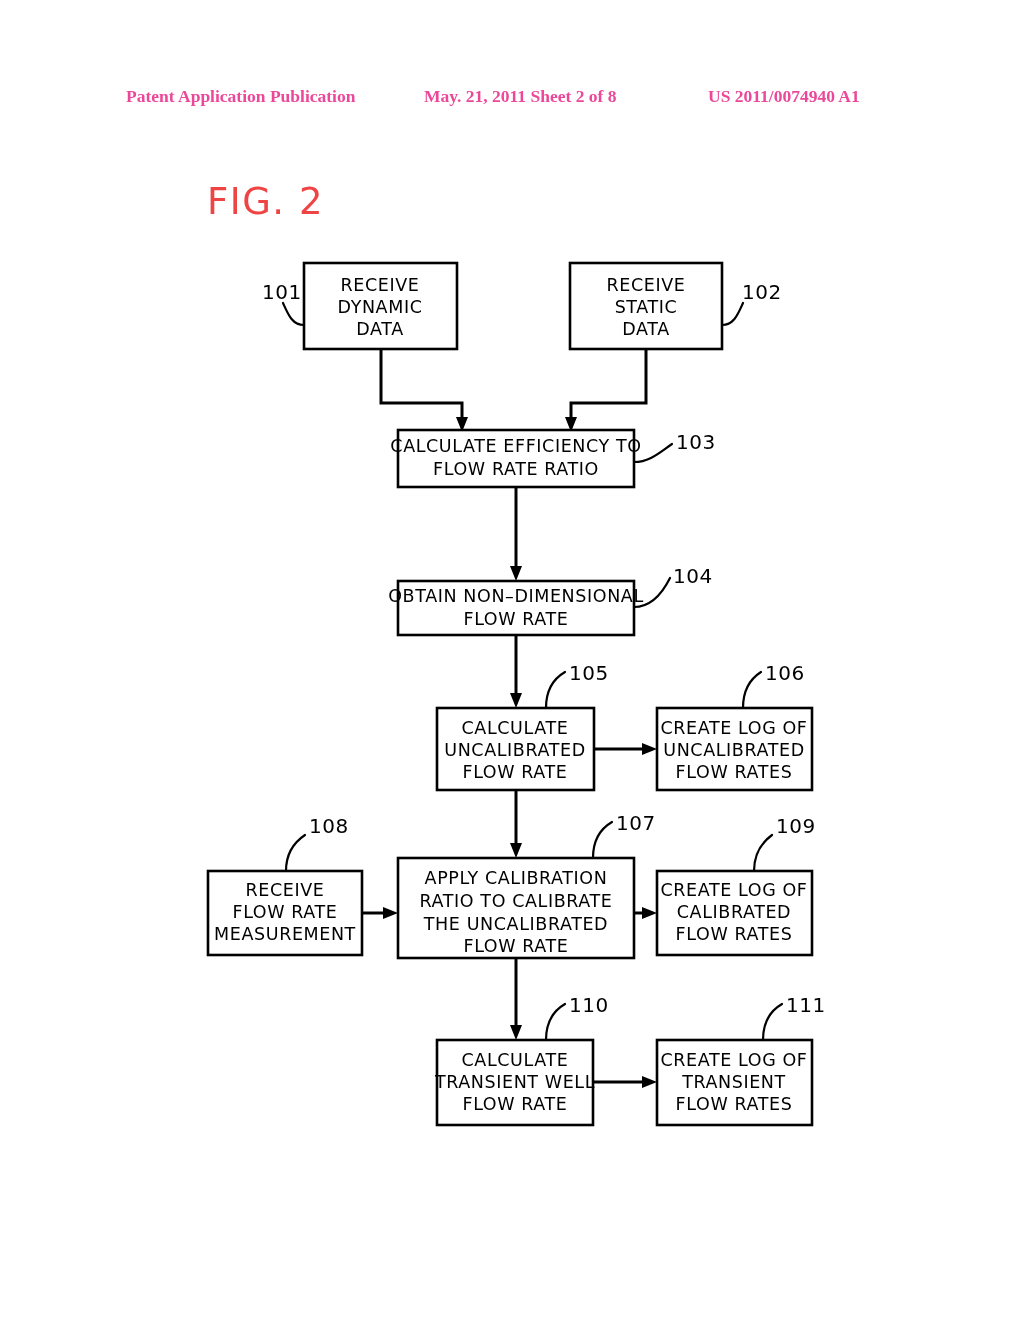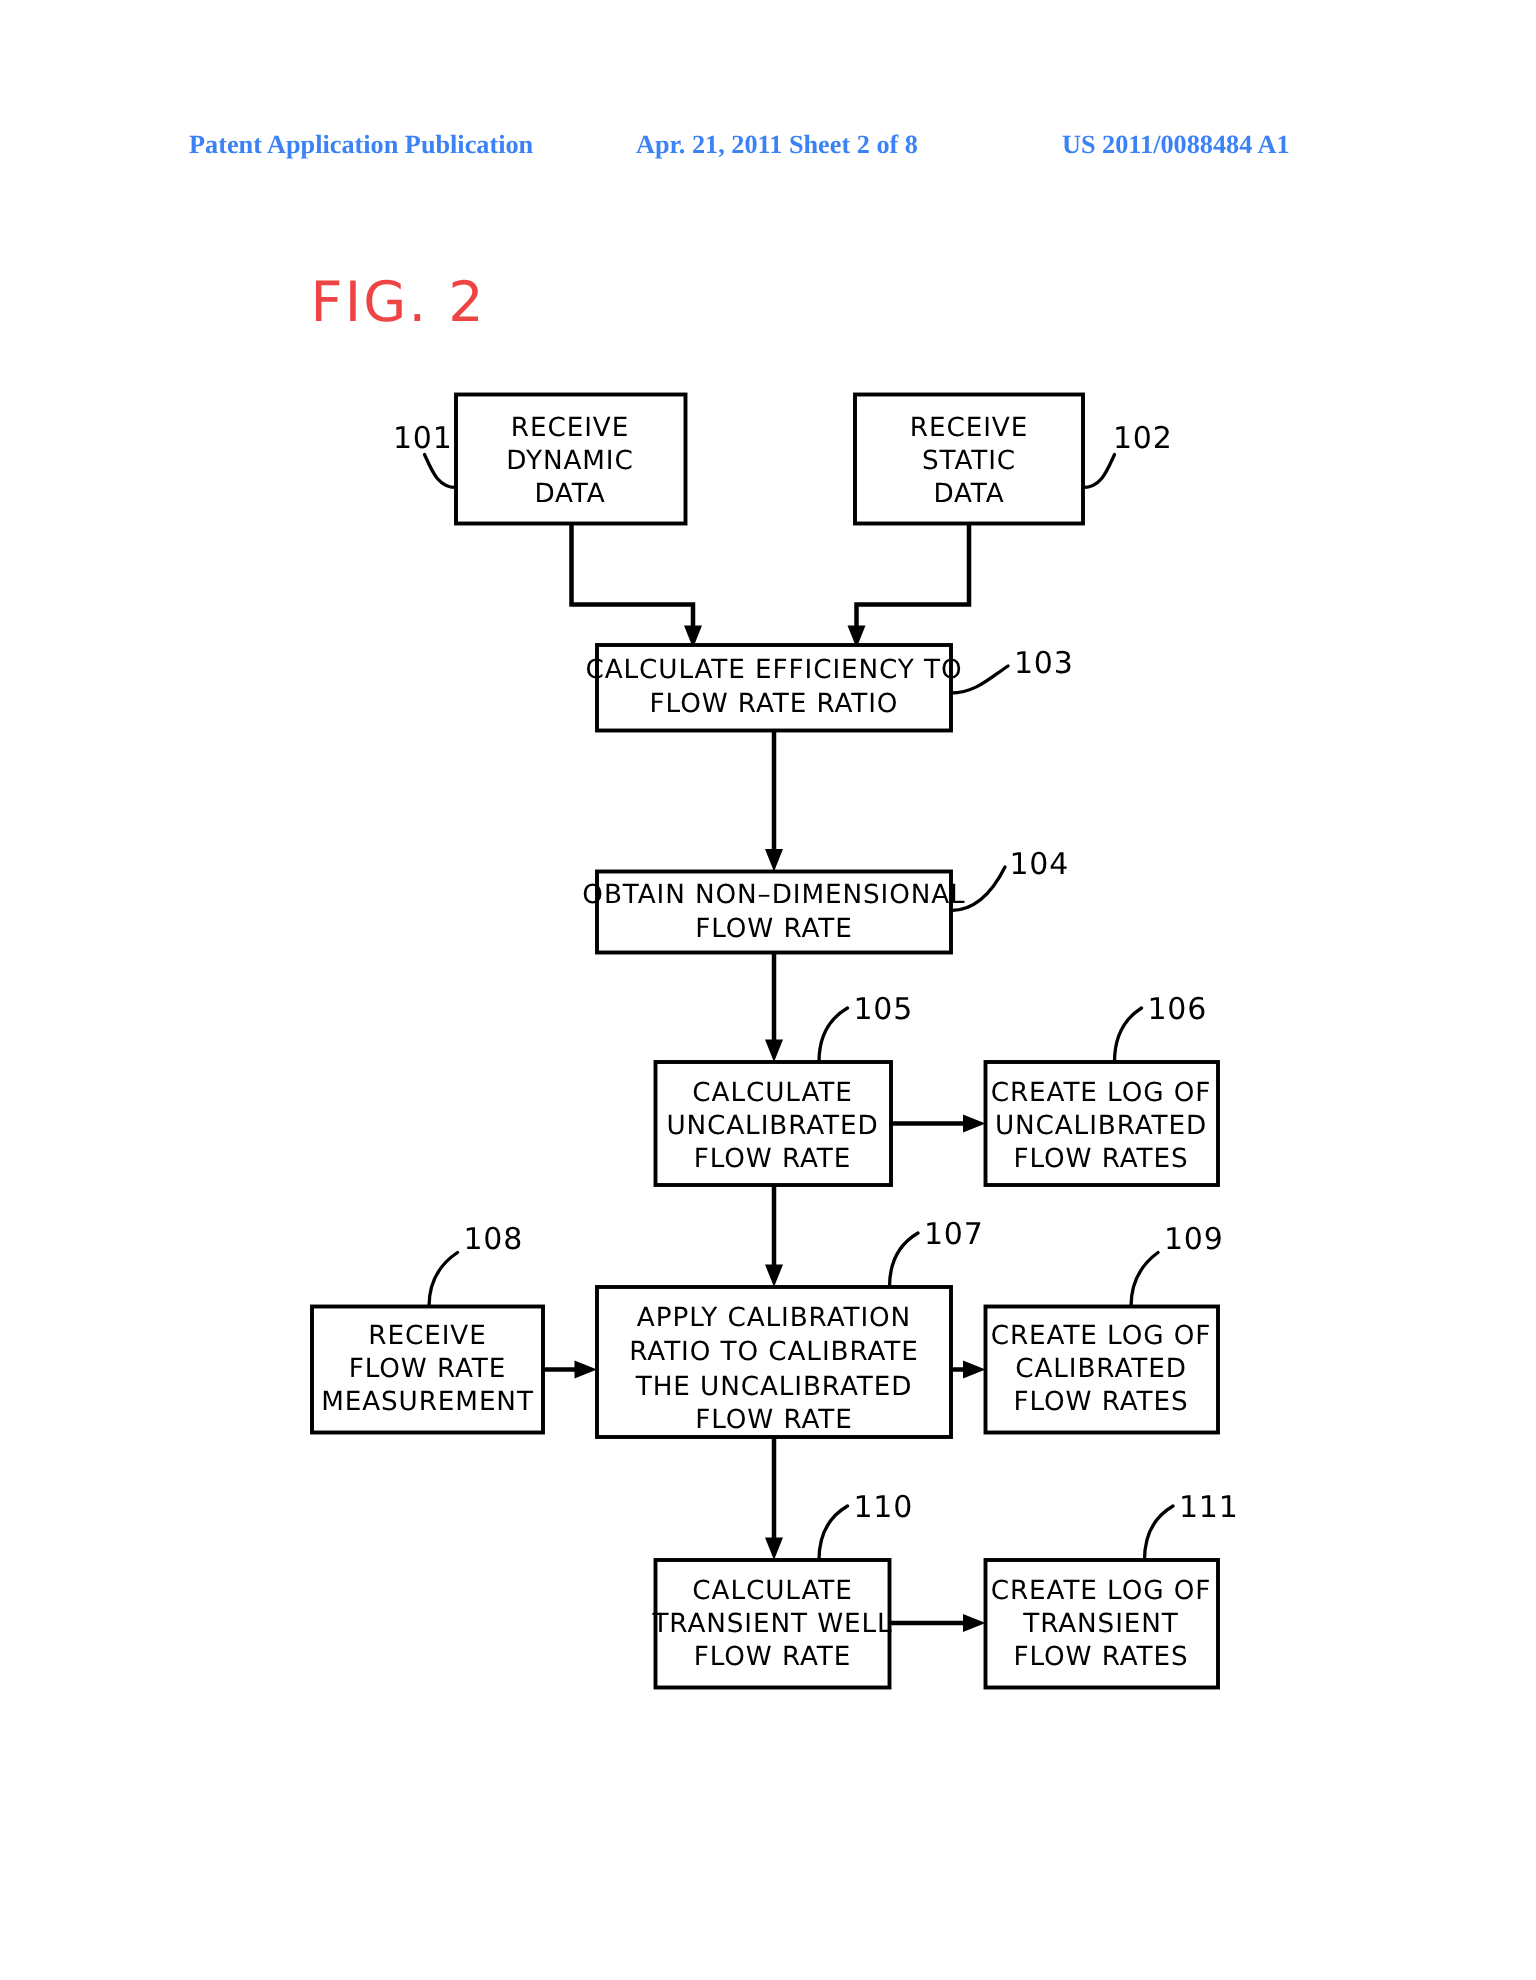--- a/index.html
+++ b/index.html
@@ -26,21 +26,21 @@
   .pub-header {
     position: absolute;
     left: 0;
     top: 86px;
     width: 1024px;
     height: 30px;
     font-family: "Liberation Serif", serif;
     font-weight: bold;
     font-size: 17.5px;
     letter-spacing: 0px;
-    color: #3b82f6;
+    color: #ec4899;
   }
   .pub-header .h-left {
     position: absolute;
     left: 126px;
     top: 0;
     white-space: nowrap;
   }
   .pub-header .h-mid {
     position: absolute;
     left: 424px;
@@ -113,22 +113,22 @@
     stroke: none;
   }
 </style>
 </head>
 <body>
 
 <div id="page">
 
   <div class="pub-header">
     <span class="h-left">Patent Application Publication</span>
-    <span class="h-mid">Apr. 21, 2011  Sheet 2 of 8</span>
-    <span class="h-right">US 2011/0088484 A1</span>
+    <span class="h-mid">May. 21, 2011  Sheet 2 of 8</span>
+    <span class="h-right">US 2011/0074940 A1</span>
   </div>
 
   <div class="fig-label">FIG. 2</div>
 
   <svg id="diagram" viewBox="0 0 1024 1320" width="1024" height="1320">
 
     <path class="conn" d="M 381 349 L 381 403 L 462 403 L 462 424"></path>
     <polygon class="arrowhead" points="462,432 456,417 468,417"></polygon>
 
     <path class="conn" d="M 646 349 L 646 403 L 571 403 L 571 424"></path>

